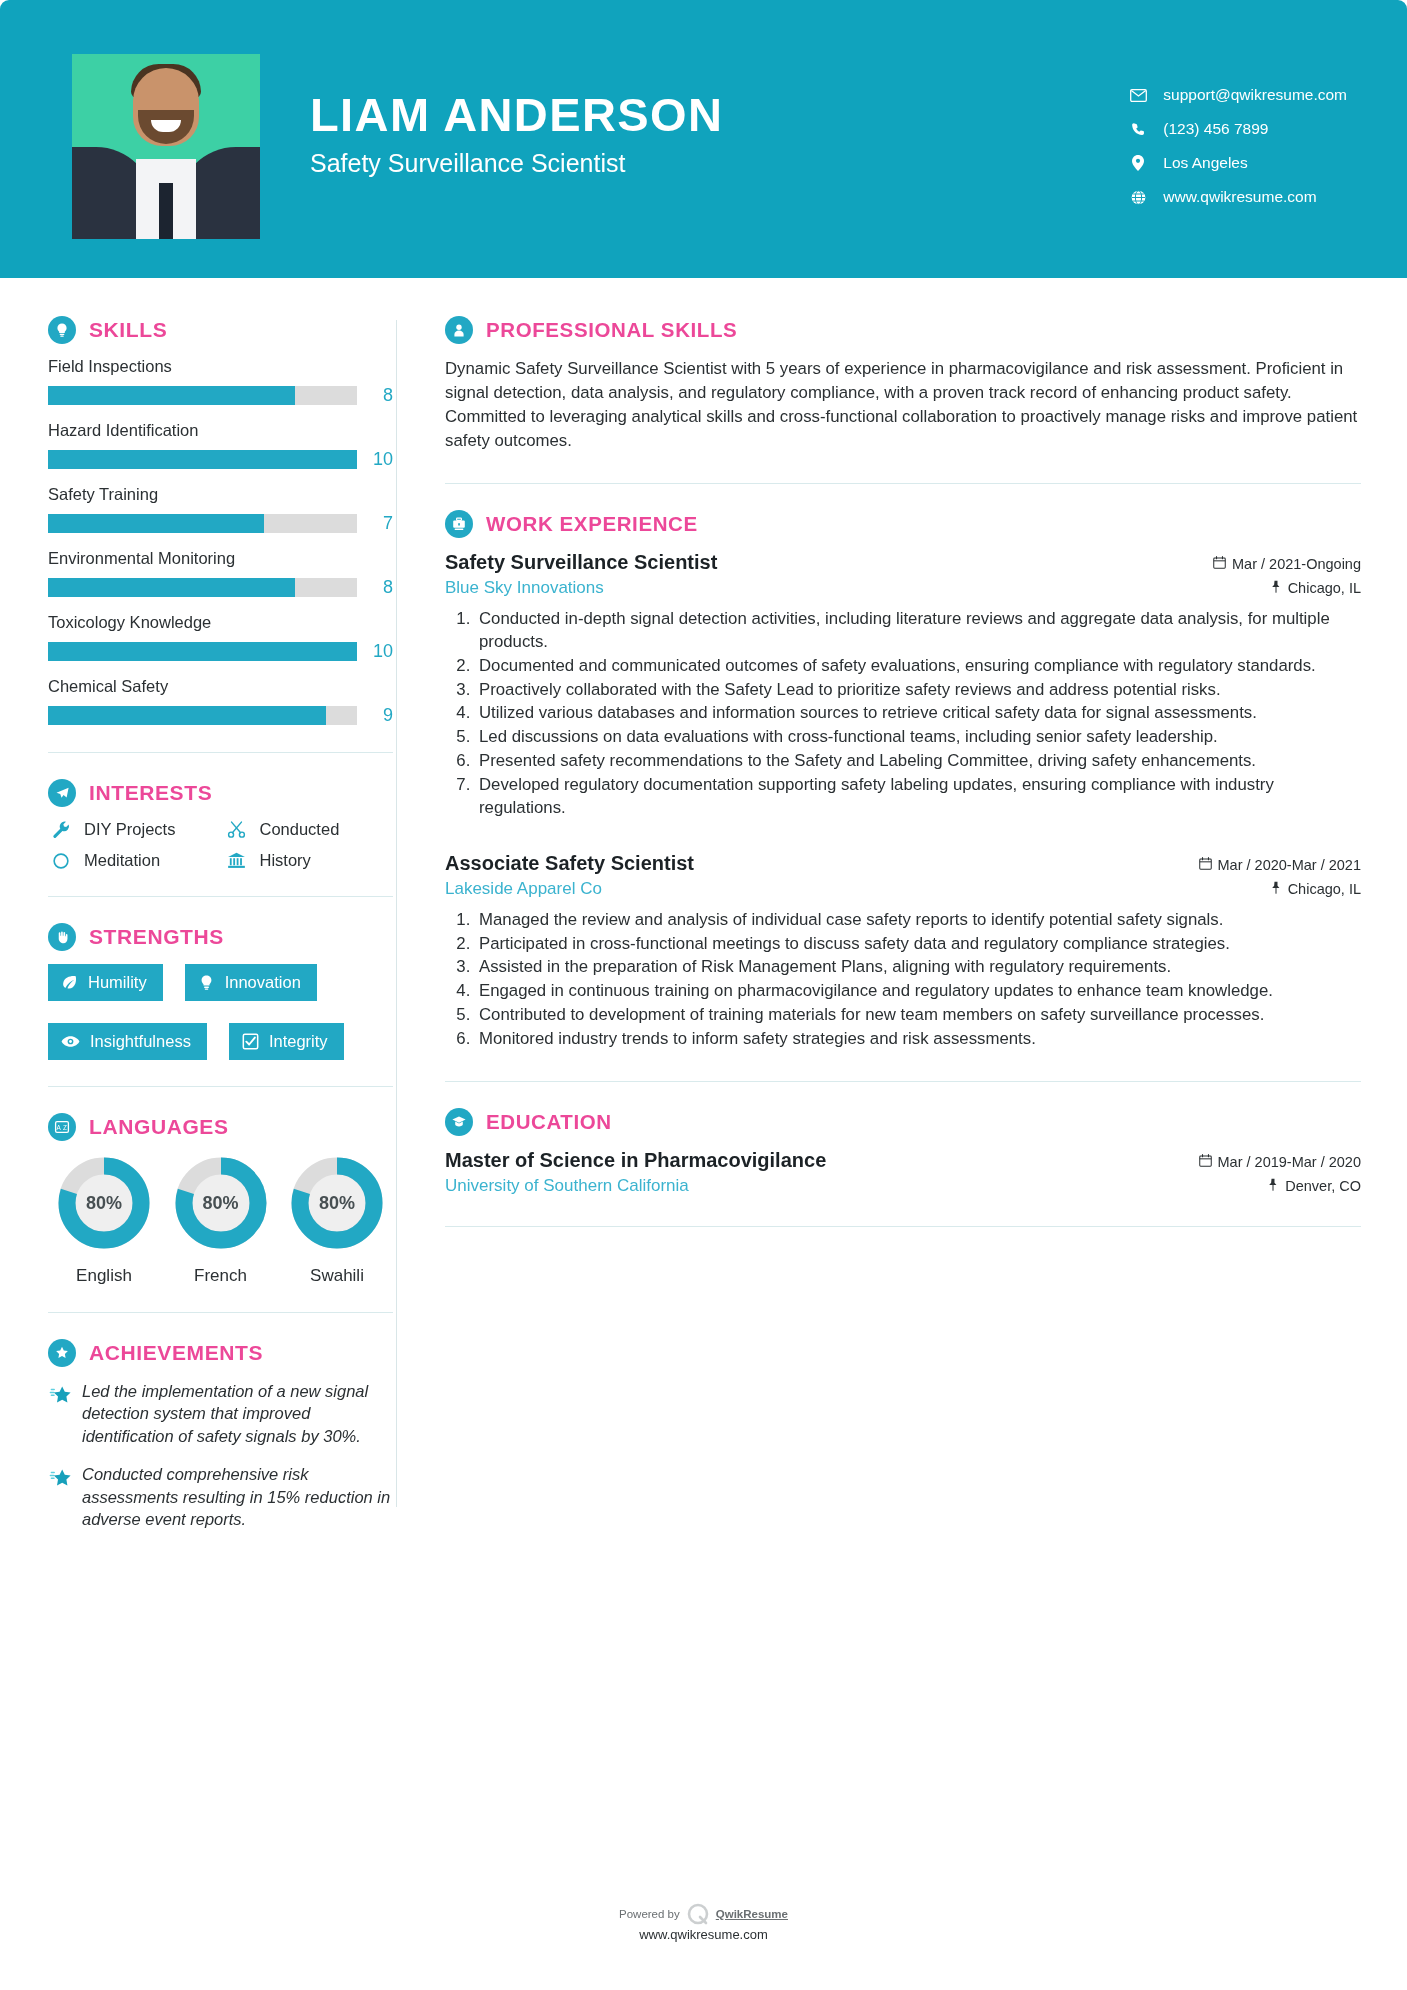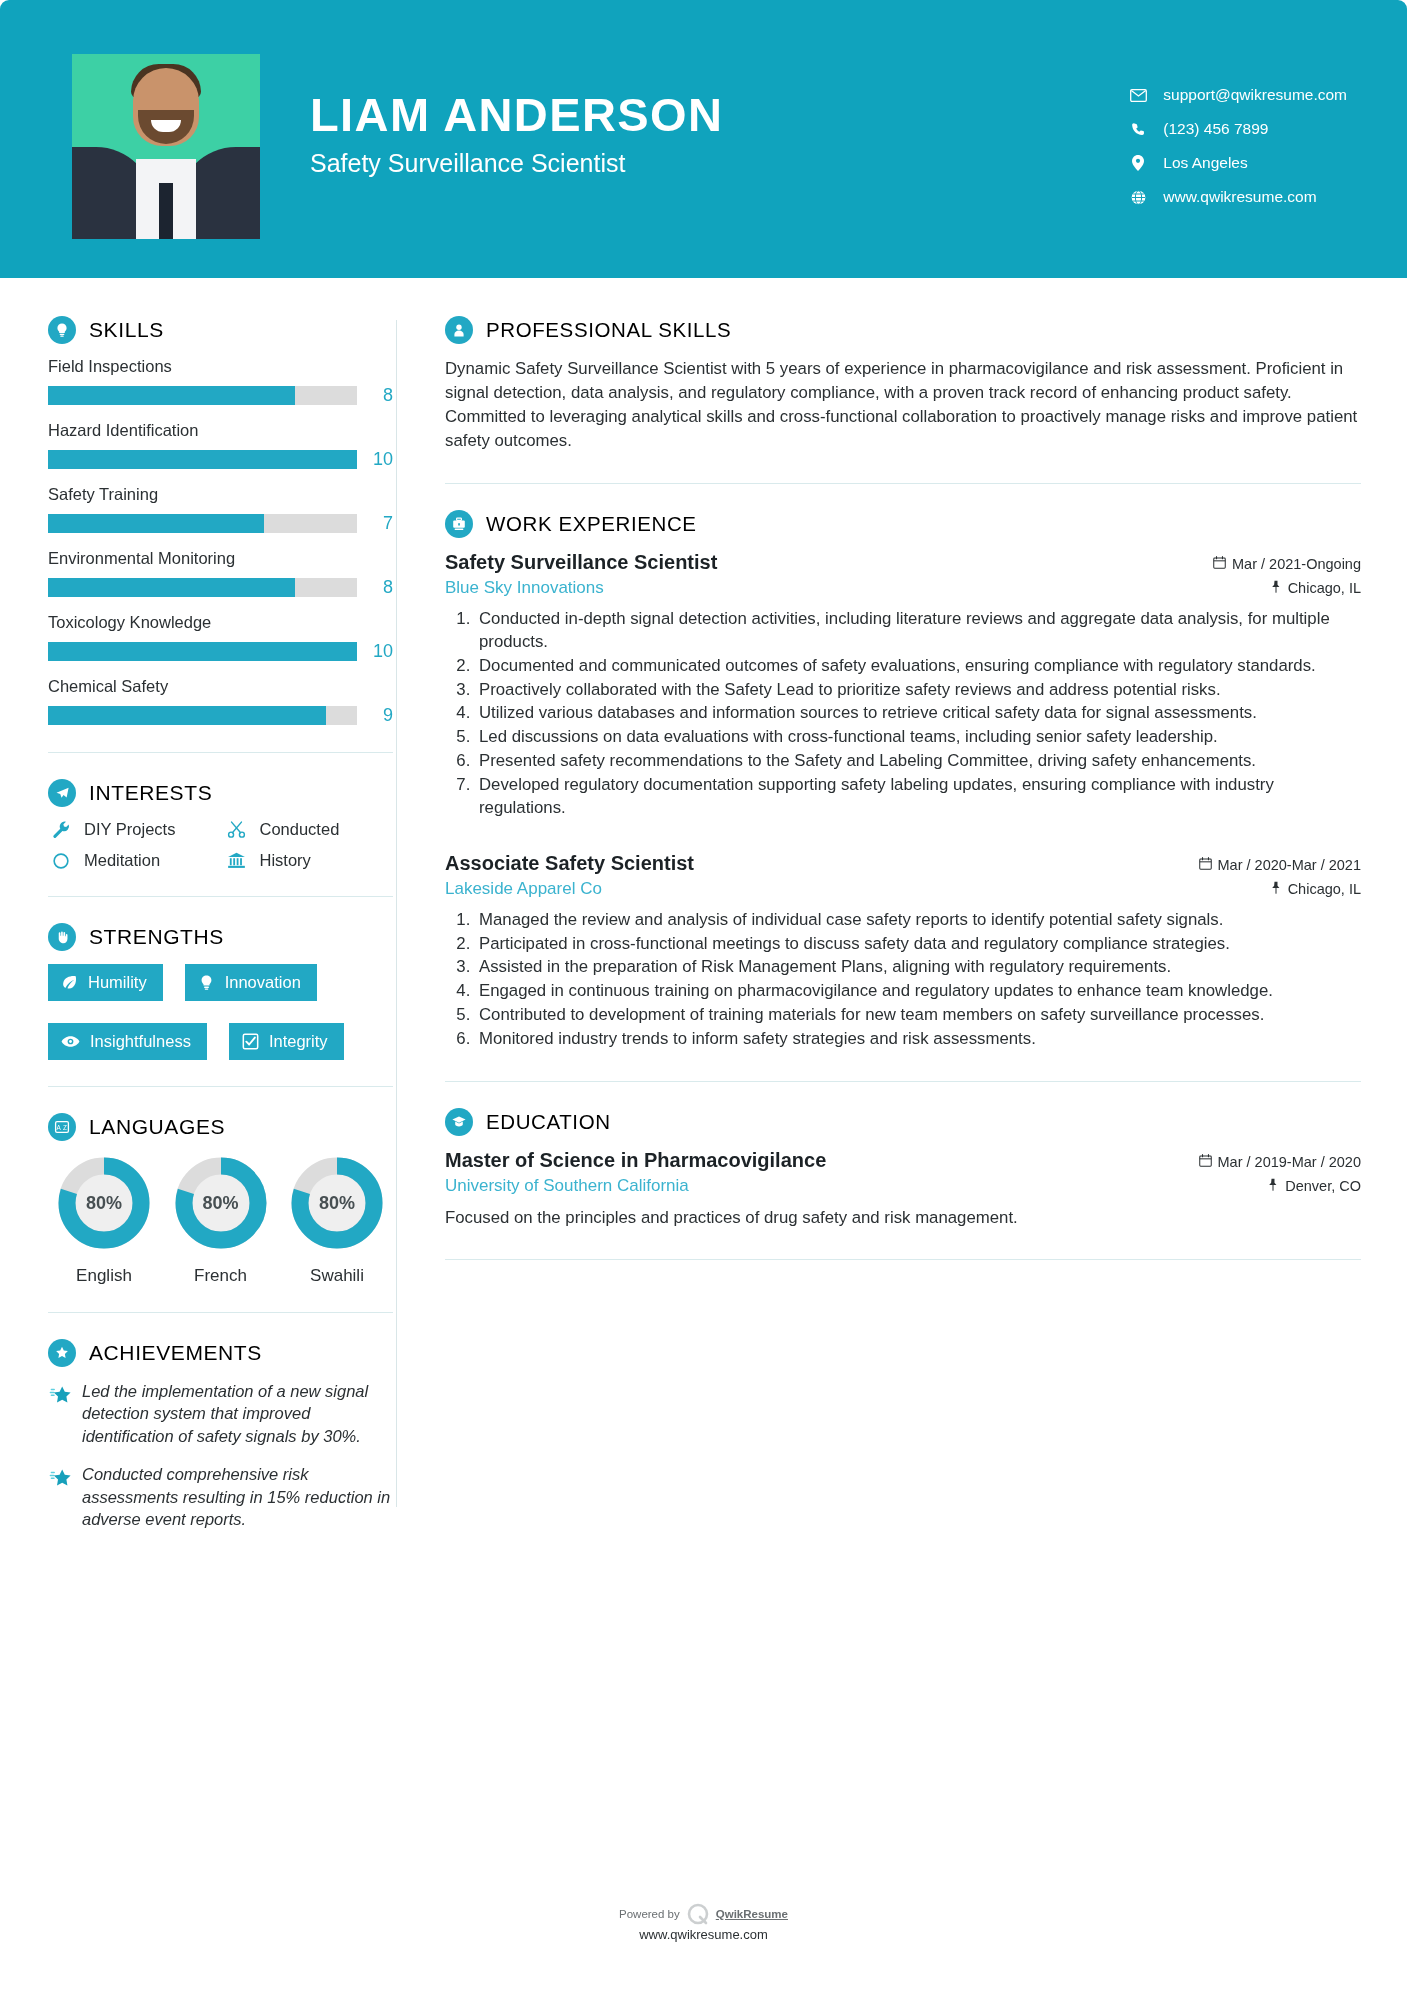--- a/index.html
+++ b/index.html
@@ -178,22 +178,22 @@
     width: 28px; height: 28px;
     border-radius: 50%;
     background: #22a8c4;
     display: flex; align-items: center; justify-content: center;
     flex: 0 0 28px;
     margin-right: 13px;
   }
   .sec-icon svg { display: block; }
   .sec-title {
     font-size: 21px;
-    font-weight: normal;
-    color: #000000;
+    font-weight: bold;
+    color: #ec4899;
     letter-spacing: 0.6px;
   }
   .sec-title.main-t { font-size: 20.5px; }
 
   .hr {
     height: 1px;
     background: #d9eaec;
     margin: 26px 0 26px 0;
   }
   .hr-main { height:1px; background:#d9eaec; margin: 30px 0 26px 0; }
@@ -846,21 +846,20 @@
               <div class="job-sub">
                 <div class="job-company">University of Southern California</div>
                 <div class="job-meta-loc">
                   <span><svg width="12" height="13" viewBox="0 0 12 14">
                       <path d="M4.4 0.8h3.2v4.4l2.1 2.4H1.9l2.1-2.4z" fill="#2b3033"></path>
                       <path d="M6 7.6v5.6" stroke="#2b3033" stroke-width="1.1" stroke-linecap="round"></path>
                     </svg></span>
                   <span>Denver, CO</span>
                 </div>
               </div>
-              <div class="edu-desc">Focused on the principles and practices of drug safety and risk management.</div>
             </div>
           </div>
       </div>
 
       <div class="hr-main"></div>
     </div>
   </div>
 
   <div class="footer">
     <div class="powered">

